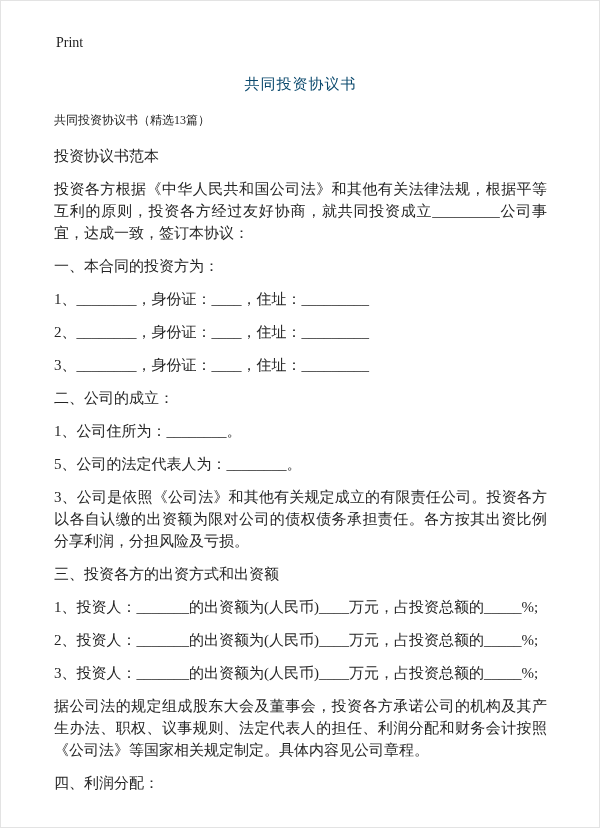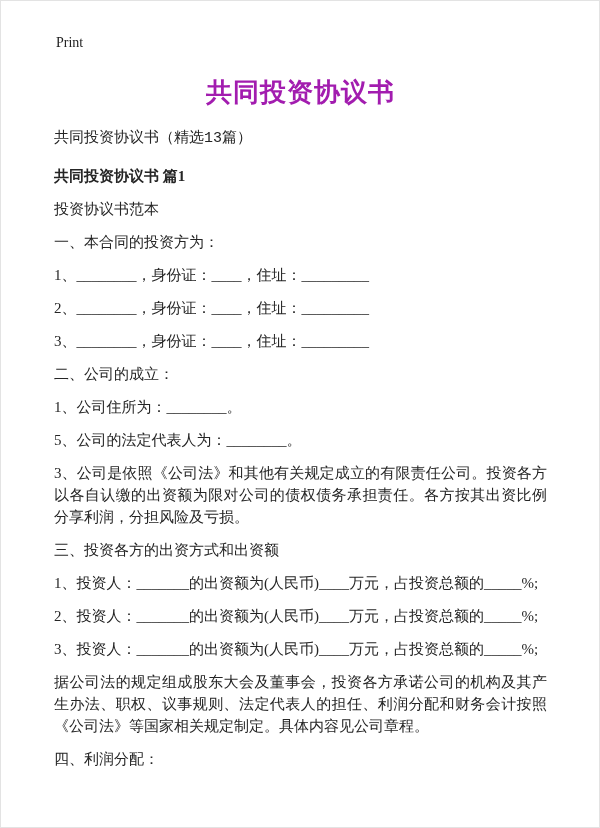--- a/index.html
+++ b/index.html
@@ -22,31 +22,30 @@
     padding: 30px 52px 0 53px;
   }
   .print-link {
     font-size: 14px;
     color: #222222;
     margin: 4px 0 14px 2px;
     cursor: pointer;
     display: inline-block;
   }
   .doc-title {
-    font-size: 26px;
-    font-weight: bold;
+    font-size: 15px;
+    font-weight: normal;
     text-align: center;
-    color: #a21caf;
+    color: #0c4a6e;
     margin: 10px 0 18px 0;
     letter-spacing: 1px;
   }
   .doc-subtitle {
-    font-size: 15px;
+    font-size: 12px;
     margin: 0 0 16px 0;
-    font-family: Liberation Mono, monospace;
   }
   .section-heading {
     font-size: 15px;
     font-weight: bold;
     margin: 20px 0 12px 0;
   }
   .para {
     font-size: 15px;
     line-height: 22px;
     margin: 0 0 11px 0;
@@ -59,23 +58,23 @@
 
 <div class="page">
   <div class="content">
 
     <div class="print-link">Print</div>
 
     <div class="doc-title">共同投资协议书</div>
 
     <div class="doc-subtitle">共同投资协议书（精选13篇）</div>
 
-    <div class="section-heading">共同投资协议书 篇1</div>
 
     <p class="para">投资协议书范本</p>
+    <p class="para">投资各方根据《中华人民共和国公司法》和其他有关法律法规，根据平等互利的原则，投资各方经过友好协商，就共同投资成立_________公司事宜，达成一致，签订本协议：</p>
     <p class="para">一、本合同的投资方为：</p>
     <p class="para">1、________，身份证：____，住址：_________</p>
     <p class="para">2、________，身份证：____，住址：_________</p>
     <p class="para">3、________，身份证：____，住址：_________</p>
     <p class="para">二、公司的成立：</p>
     <p class="para">1、公司住所为：________。</p>
     <p class="para">5、公司的法定代表人为：________。</p>
     <p class="para">3、公司是依照《公司法》和其他有关规定成立的有限责任公司。投资各方以各自认缴的出资额为限对公司的债权债务承担责任。各方按其出资比例分享利润，分担风险及亏损。</p>
     <p class="para">三、投资各方的出资方式和出资额</p>
     <p class="para">1、投资人：_______的出资额为(人民币)____万元，占投资总额的_____%;</p>

